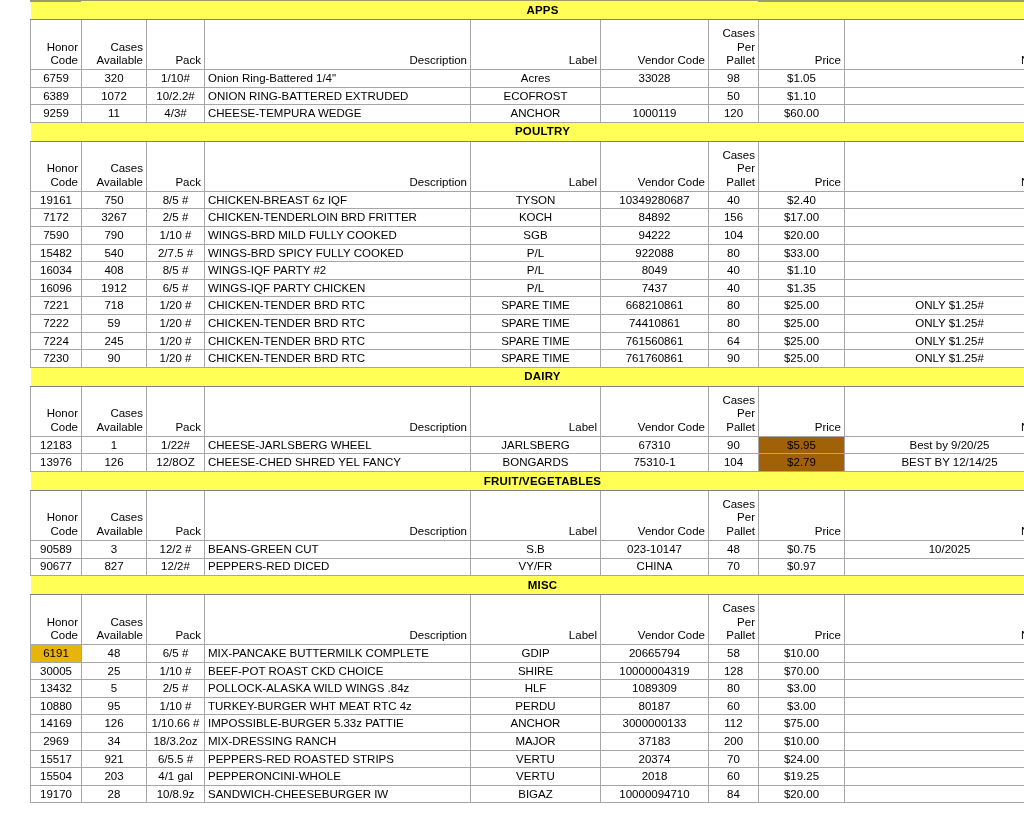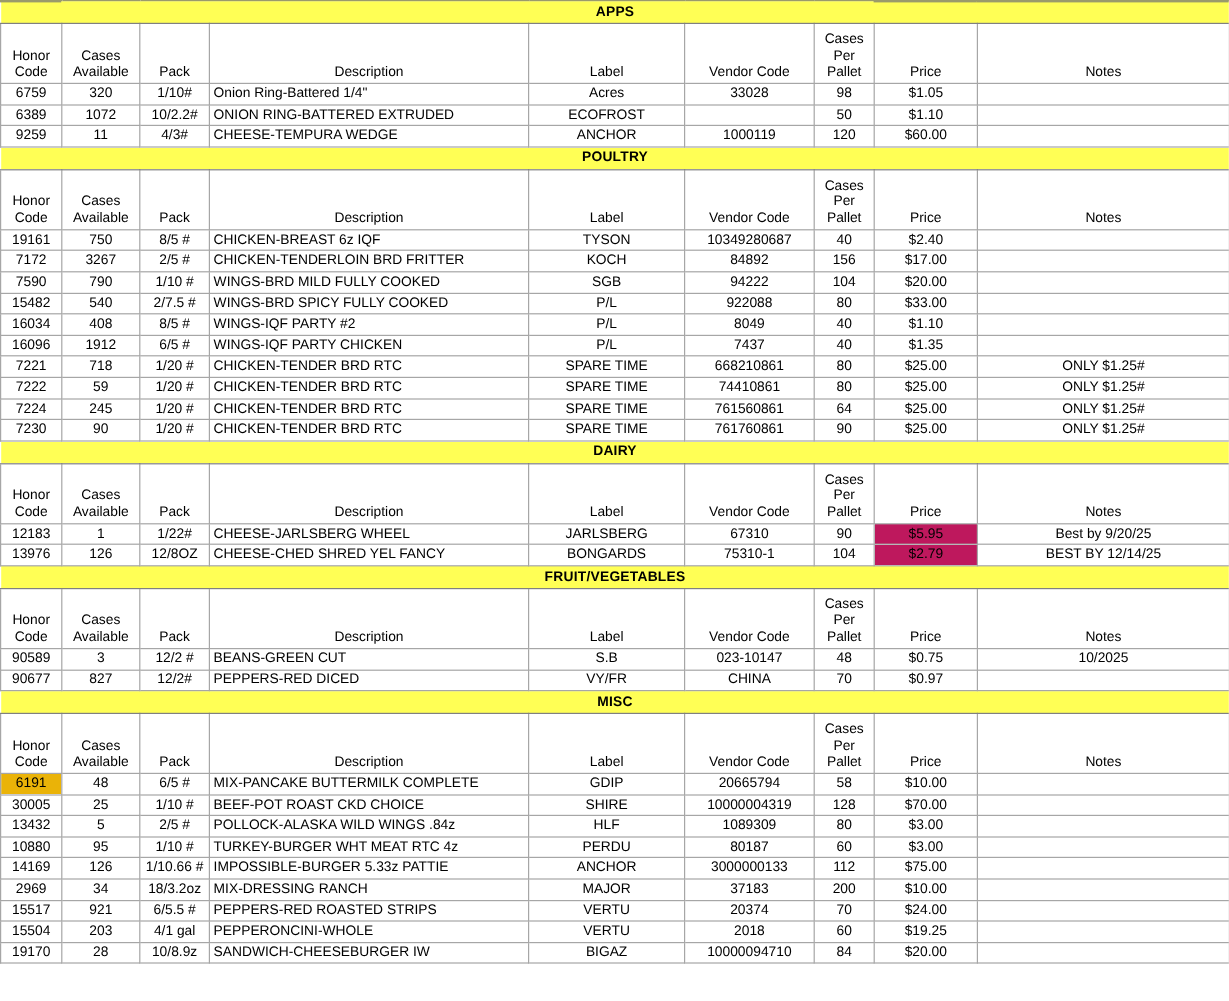--- a/index.html
+++ b/index.html
@@ -13,20 +13,21 @@
     height: 834px;
     overflow: hidden;
     font-family: "Liberation Sans", sans-serif;
     color: #000000;
   }
   #sheet {
     width: 843px;
     height: 834px;
     position: relative;
     box-sizing: border-box;
+    margin-left: 30px;
   }
   table.grid {
     width: 1024px;
     border-collapse: collapse;
     table-layout: fixed;
   }
   table.grid td, table.grid th {
     border: 1px solid #a6a6a6;
     padding: 0 3px;
     font-size: 11.5px;
@@ -64,29 +65,30 @@
   tr.colhead td {
     text-align: center;
     vertical-align: bottom;
     height: 50px;
     font-size: 11.5px;
     padding-bottom: 2px;
     border-top: 1px solid #555555;
   }
   tr.colhead td.multiline {
     line-height: 1.15;
+    text-align: right;
   }
   tr.datarow td {
     height: 17.6px;
     vertical-align: middle;
   }
   td.num { text-align: center; }
   td.txt { text-align: left; }
   td.ctr { text-align: center; }
-  td.hl-yellow { background: #be185d; }
+  td.hl-yellow { background: #a16207; }
   td.hl-gray {
     background: #eab308;
     border: 1px solid #9a9a9a;
   }
   
   #top-fragment {
     position: absolute;
     top: 0; left: 0;
     width: 1024px;
     height: 3px;

